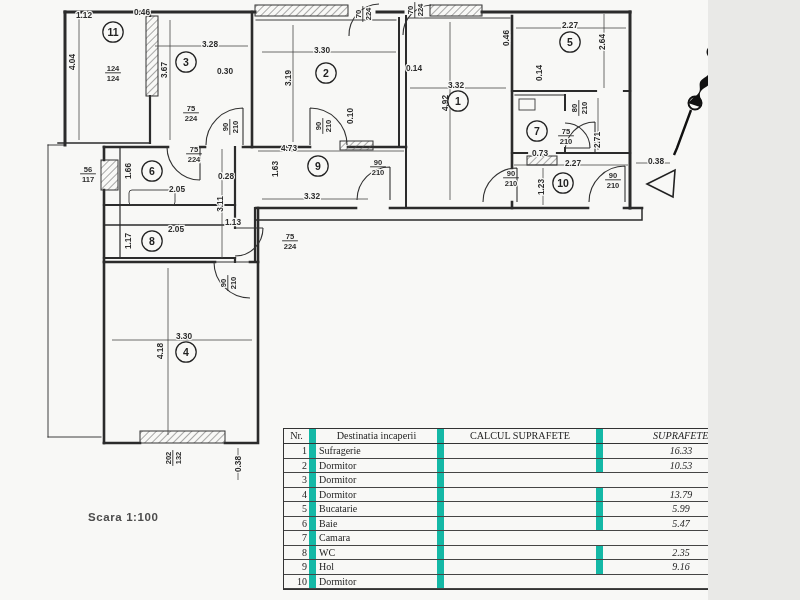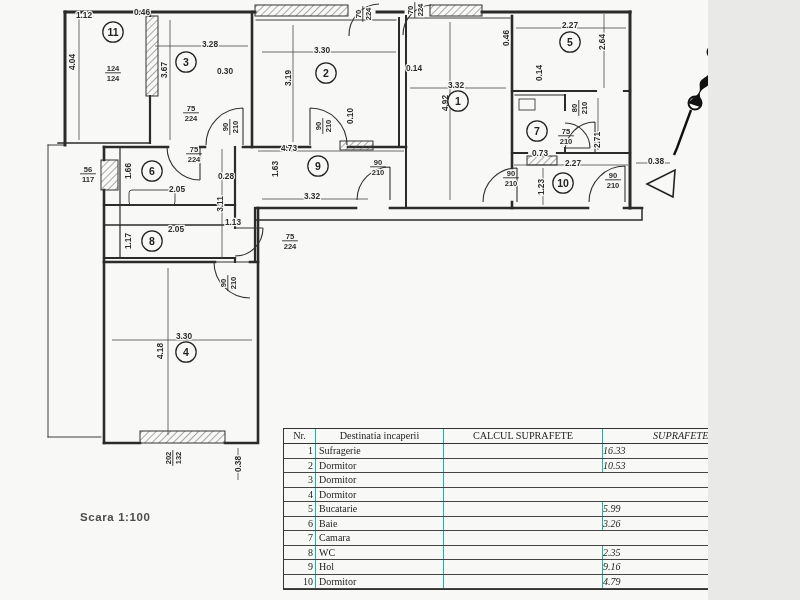--- a/index.html
+++ b/index.html
@@ -21,27 +21,27 @@
   .rcirc{fill:#f8f8f6;stroke:#222;stroke-width:1.25;}
 
   .area-table{position:absolute;left:283px;top:428px;width:494px;
     border:1.6px solid #333;box-sizing:border-box;background:#f8f8f6;
     font-family:"Liberation Serif",serif;color:#1e1e1e;}
   .t-grid{display:grid;grid-template-columns:32px 128px 159px 1fr;}
   .t-head{border-bottom:1.4px solid #333;}
   .t-head .t-cell{height:14px;line-height:14px;text-align:center;font-size:10.2px;}
   .t-row .t-cell{height:13.5px;line-height:13.5px;font-size:10px;}
   .t-row{border-bottom:1px solid #454545;}
-  .t-cell{border-right:1px solid #14b8a6;overflow:hidden;white-space:nowrap;}
+  .t-cell{border-right:7px solid #14b8a6;overflow:hidden;white-space:nowrap;}
   .t-cell:last-child{border-right:none;font-style:italic;}
   .c-nr{text-align:right;padding-right:2px;}
   .c-name{padding-left:3px;}
-  .c-mp{text-align:left;padding-right:17px;}
-
-  .scale-label{position:absolute;left:80px;top:511px;font-size:11.5px;font-weight:bold;
+  .c-mp{text-align:center;padding-right:17px;}
+
+  .scale-label{position:absolute;left:88px;top:511px;font-size:11.5px;font-weight:bold;
     color:#4c4c4c;letter-spacing:0.6px;}
 </style>
 </head>
 <body>
 
 <div class="stage">
 
 <svg width="800" height="600" viewBox="0 0 800 600">
   <defs>
     <pattern id="hatch" width="5" height="5" patternUnits="userSpaceOnUse" patternTransform="rotate(45)">
@@ -318,32 +318,33 @@
         </div>
         <div class="t-grid t-row">
           <div class="t-cell c-nr">3</div>
           <div class="t-cell c-name">Dormitor</div>
           <div class="t-cell c-calc"></div>
         </div>
         <div class="t-grid t-row">
           <div class="t-cell c-nr">4</div>
           <div class="t-cell c-name">Dormitor</div>
           <div class="t-cell c-calc"></div>
+          <div class="t-cell c-mp">13.79</div>
         </div>
         <div class="t-grid t-row">
           <div class="t-cell c-nr">5</div>
           <div class="t-cell c-name">Bucatarie</div>
           <div class="t-cell c-calc"></div>
           <div class="t-cell c-mp">5.99</div>
         </div>
         <div class="t-grid t-row">
           <div class="t-cell c-nr">6</div>
           <div class="t-cell c-name">Baie</div>
           <div class="t-cell c-calc"></div>
-          <div class="t-cell c-mp">3.26</div>
+          <div class="t-cell c-mp">5.47</div>
         </div>
         <div class="t-grid t-row">
           <div class="t-cell c-nr">7</div>
           <div class="t-cell c-name">Camara</div>
           <div class="t-cell c-calc"></div>
         </div>
         <div class="t-grid t-row">
           <div class="t-cell c-nr">8</div>
           <div class="t-cell c-name">WC</div>
           <div class="t-cell c-calc"></div>
@@ -352,20 +353,19 @@
         <div class="t-grid t-row">
           <div class="t-cell c-nr">9</div>
           <div class="t-cell c-name">Hol</div>
           <div class="t-cell c-calc"></div>
           <div class="t-cell c-mp">9.16</div>
         </div>
         <div class="t-grid t-row">
           <div class="t-cell c-nr">10</div>
           <div class="t-cell c-name">Dormitor</div>
           <div class="t-cell c-calc"></div>
-          <div class="t-cell c-mp">4.79</div>
         </div>
       </div>
 </div>
 
 <div class="scale-label">Scara 1:100</div>
 
 </div>
 
 </body></html>

